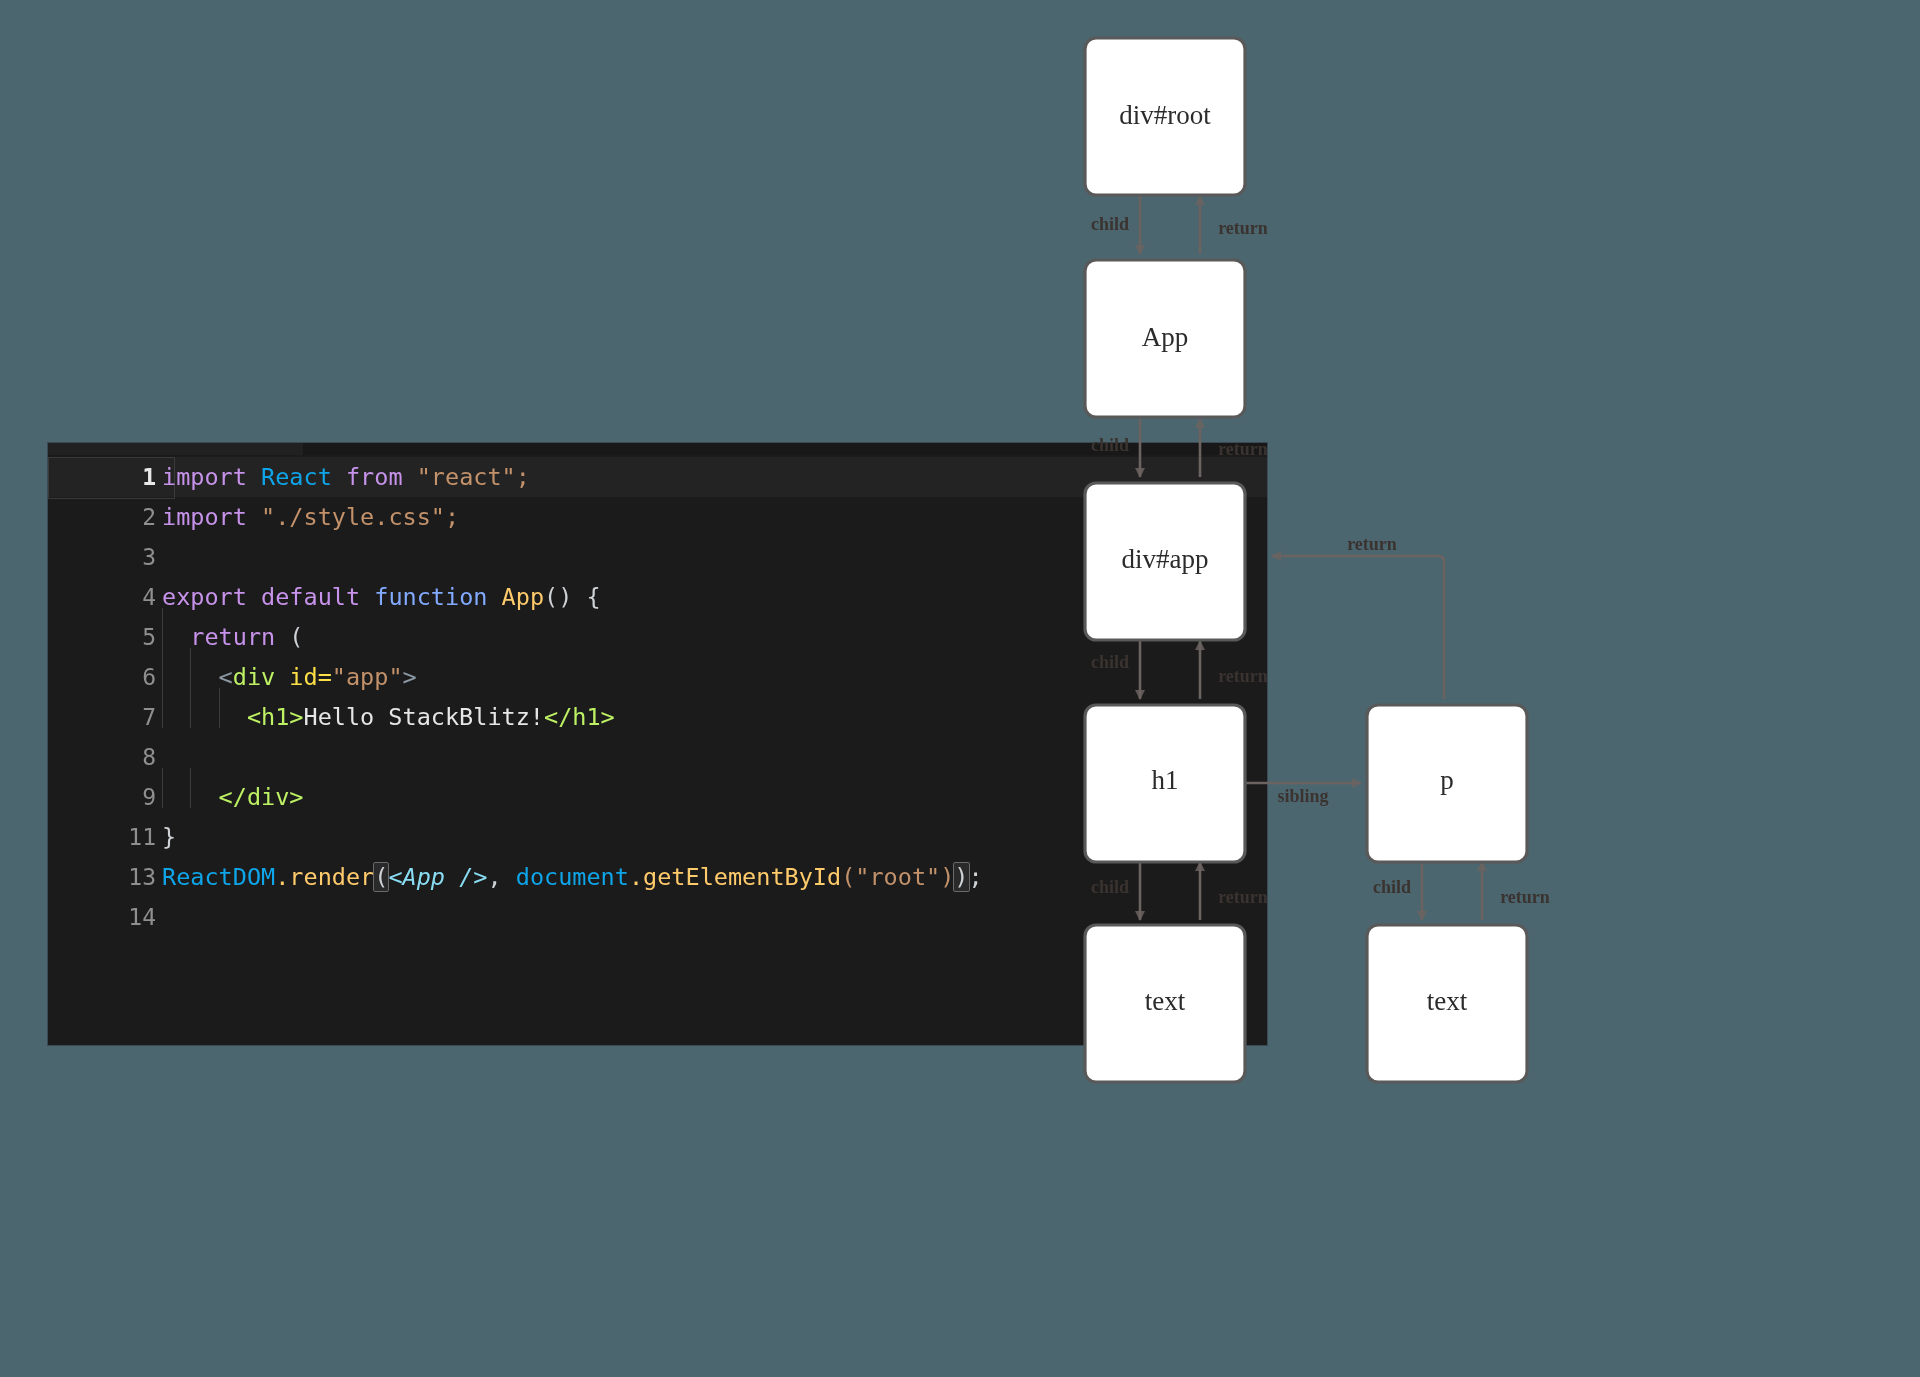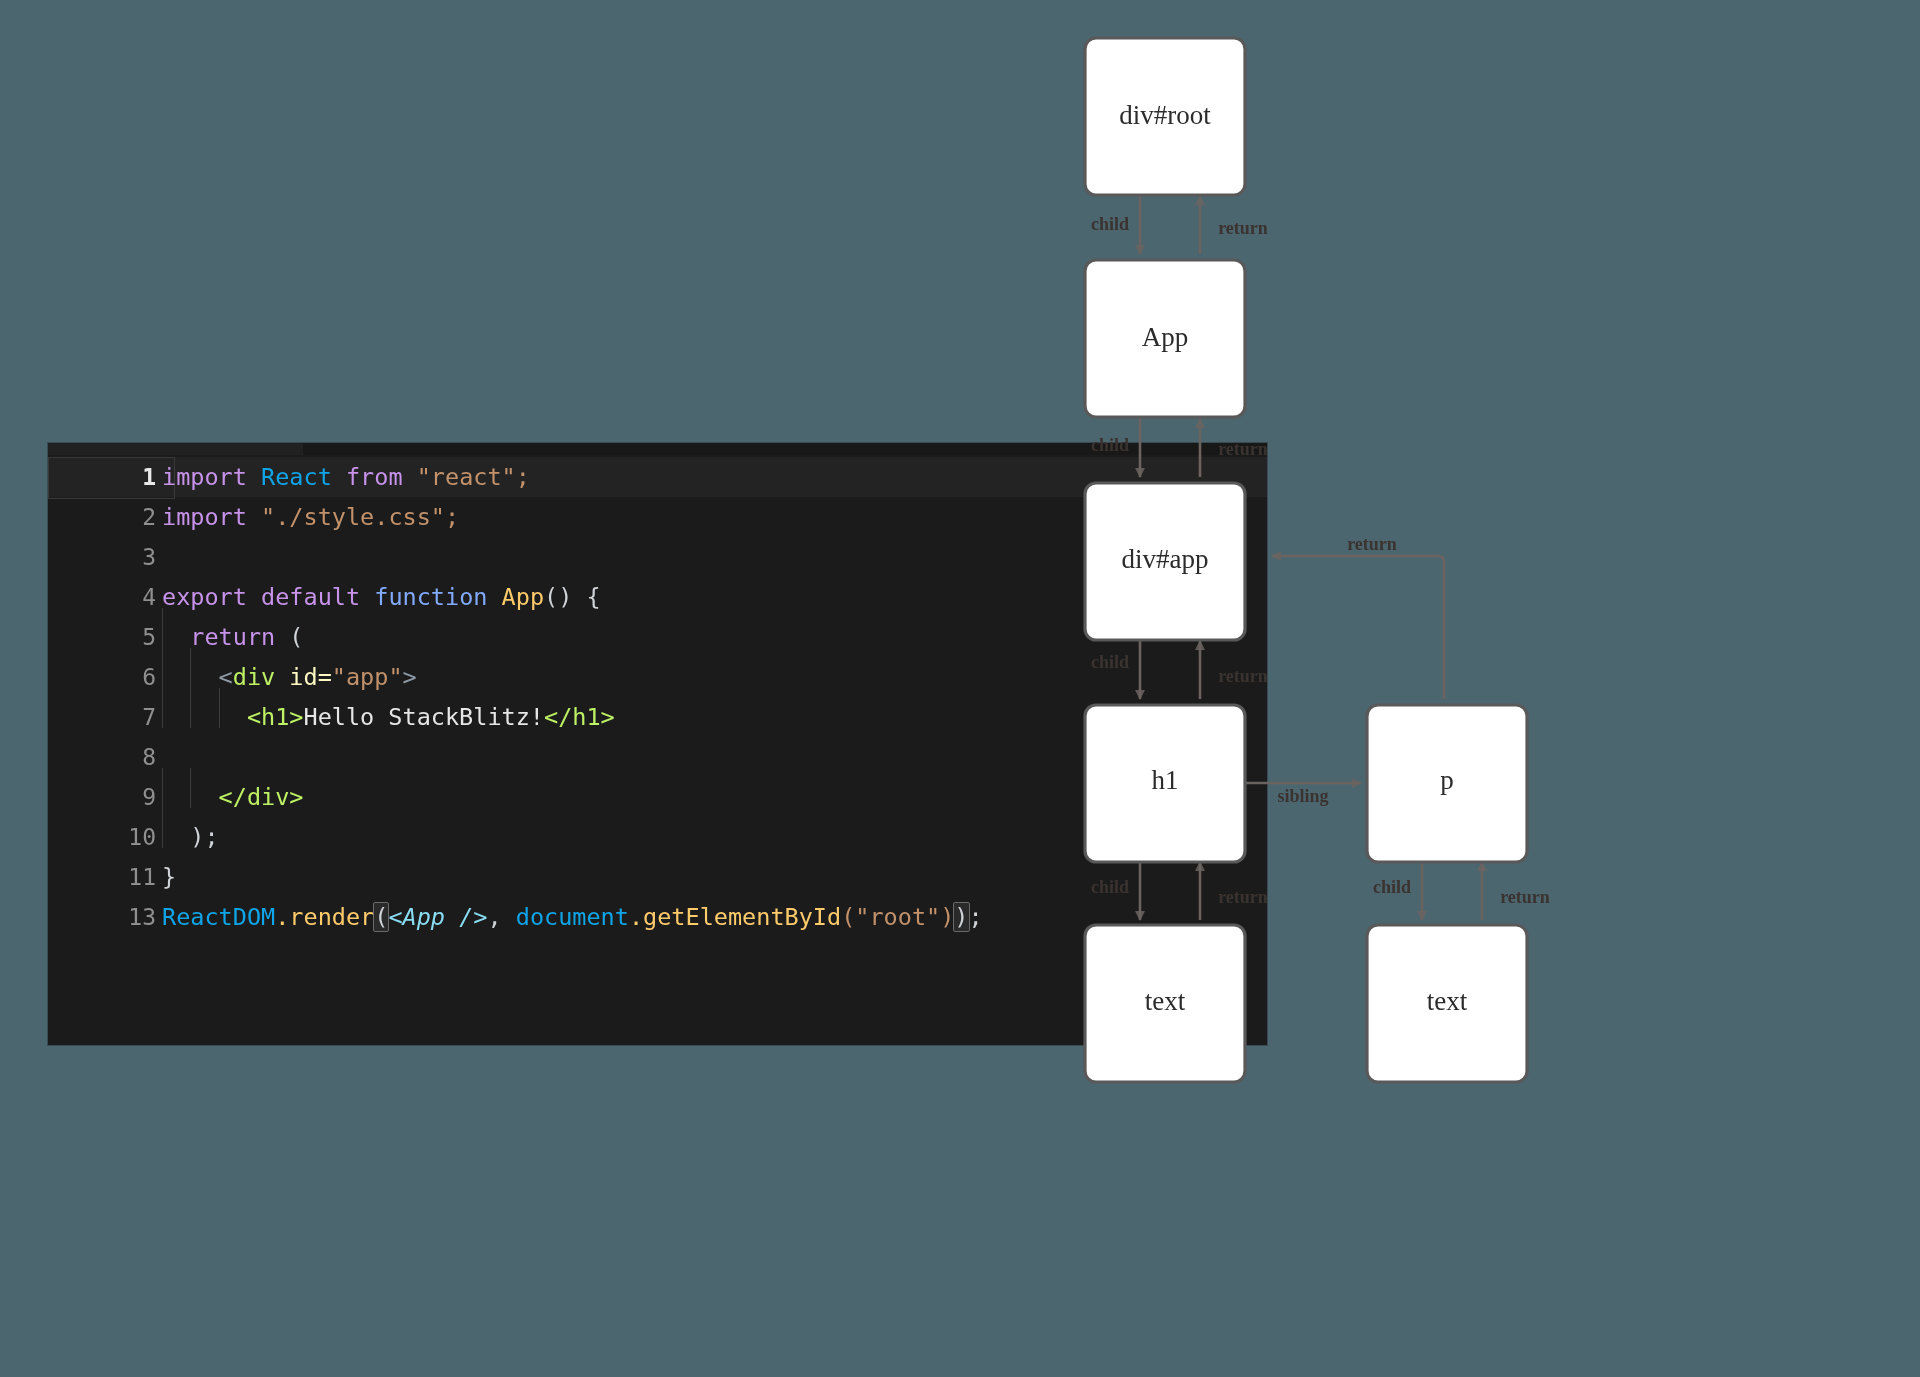--- a/index.html
+++ b/index.html
@@ -104,21 +104,21 @@
   .t-kw   { color: #c792ea; }           
   .t-fn   { color: #82aaff; }           
   .t-cls  { color: #0ea5e9; }           
   .t-id   { color: #ffcb6b; }           
   .t-str  { color: #c3926b; }           
   .t-tag  { color: #bef264; }           
   .t-jsx  { color: #89ddf3; font-style: italic; }           
   .t-punc { color: #8d9aa5; }           
   .t-txt  { color: #e6e6e6; }           
   .t-def  { color: #cfd2d6; }           
-  .t-attr { color: #fef9c3; margin-top: 29px; }           
+  .t-attr { color: #fde047; margin-top: 29px; }           
   .bracket-hl {
     outline: 1px solid #6a6a6a;
     background: #2a2a2a;
     border-radius: 1px;
   }
 
   
   #diagram {
     position: absolute;
     left: 1060px;
@@ -201,36 +201,36 @@
 
     <div class="code-line">
       <span class="lnum">8</span>
     </div>
 
     <div class="code-line">
       <span class="lnum">9</span>
       <span class="ltext"><span class="ind">  </span><span class="ind">  </span><span class="t-tag">&lt;/div&gt;</span></span>
     </div>
 
-    <div class="code-line">
-      <span class="lnum">10</span>
-      <span class="ltext"><span class="ind">  </span><span class="t-def">);</span></span>
-    </div>
 
     <div class="code-line">
       <span class="lnum">11</span>
       <span class="ltext"><span class="t-def">}</span></span>
     </div>
 
 
     <div class="code-line">
       <span class="lnum">13</span>
       <span class="ltext"><span class="t-cls">ReactDOM</span><span class="t-id">.render</span><span class="t-def bracket-hl">(</span><span class="t-jsx">&lt;App /&gt;</span><span class="t-def">, </span><span class="t-cls">document</span><span class="t-id">.getElementById</span><span class="t-str">(</span><span class="t-str">"root"</span><span class="t-str">)</span><span class="t-def bracket-hl">)</span><span class="t-def">;</span></span>
     </div>
 
+    <div class="code-line">
+      <span class="lnum">14</span>
+      <span class="ltext"></span>
+    </div>
 
   </div>
 </div>
 
 <div id="diagram">
   <svg width="860" height="1377" viewBox="0 0 860 1377" xmlns="http://www.w3.org/2000/svg">
     <defs>
       <marker id="arrow" markerWidth="12" markerHeight="12" refX="9" refY="5" orient="auto" markerUnits="userSpaceOnUse">
         <path d="M0,0 L10,5 L0,10 z" fill="#6b6360" fill-opacity="0.85"></path>
       </marker>

